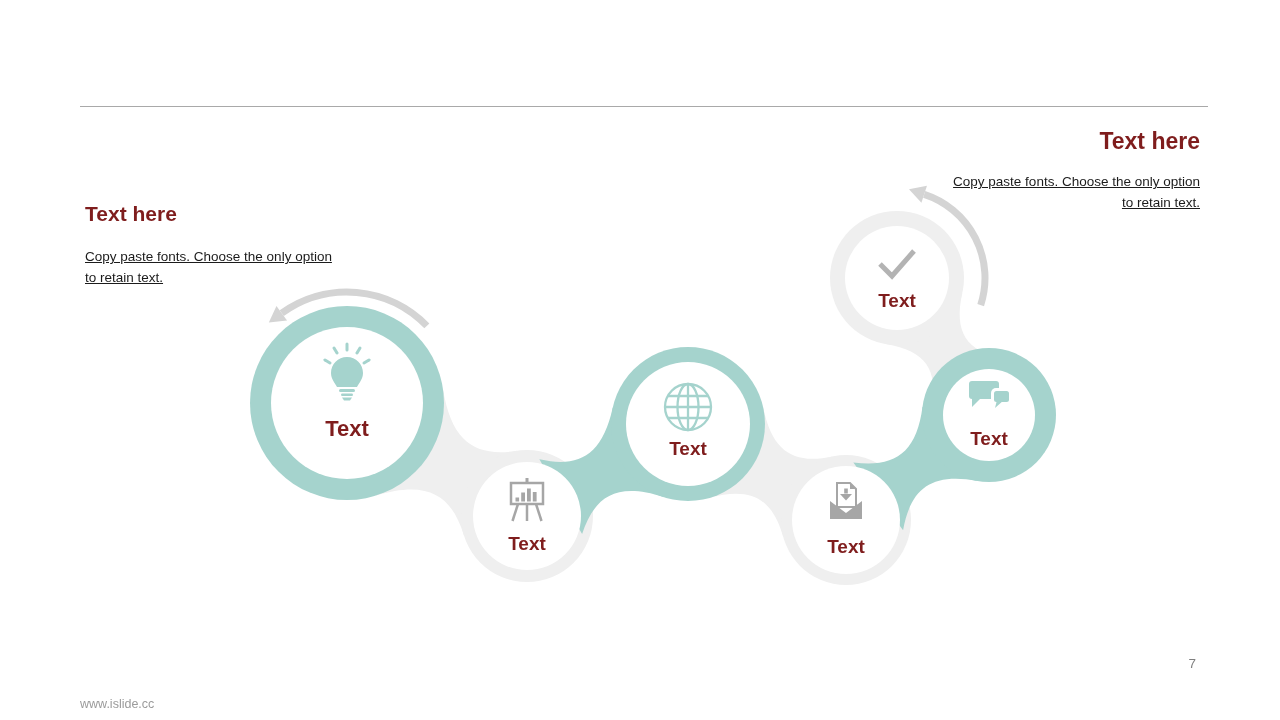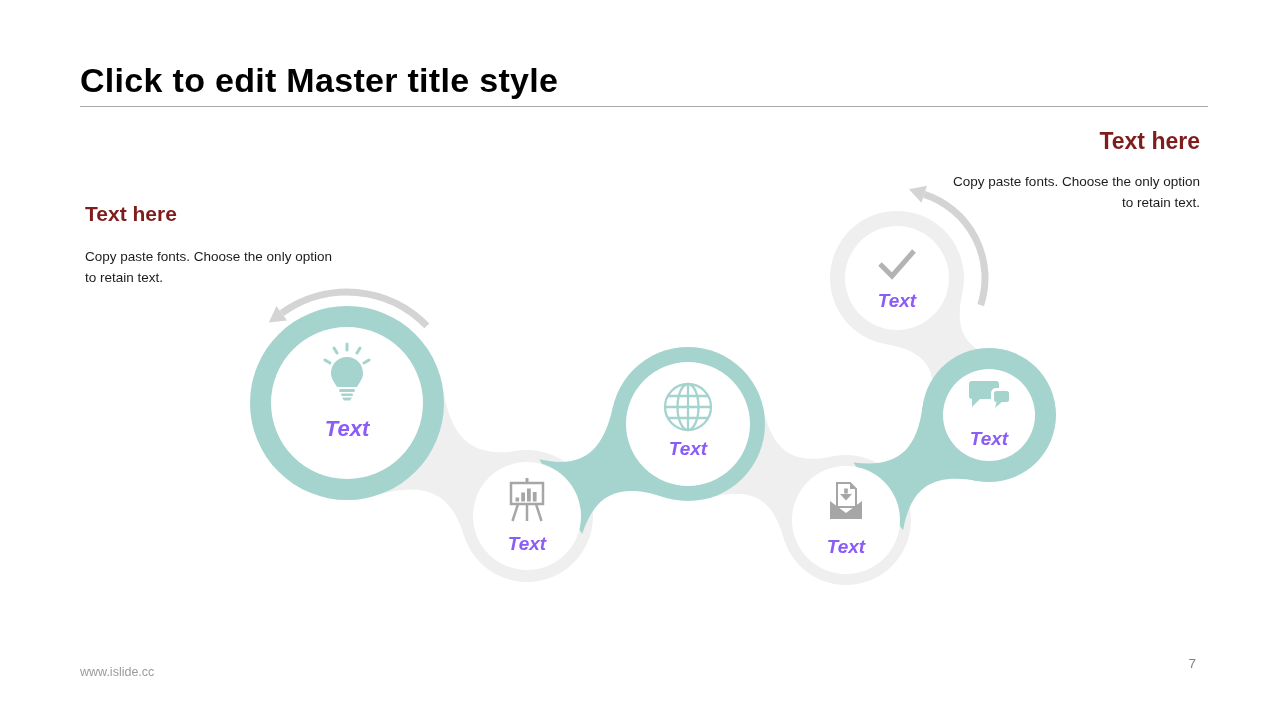--- a/index.html
+++ b/index.html
@@ -10,44 +10,43 @@
   .slide-title{
     position:absolute;left:80px;top:61px;font-size:34px;font-weight:bold;
     color:#000;letter-spacing:.3px;white-space:nowrap;margin:0;
   }
   .title-rule{
     position:absolute;left:80px;top:106px;width:1128px;height:0;
     border-top:1px solid #a9a9a9;
   }
   .textblock{position:absolute;color:#111;}
   .textblock .tb-heading{font-size:21px;font-weight:bold;color:#7f1d1d;margin:0 0 20px 0;}
-  .textblock .tb-body{font-size:13.5px;line-height:1.58;color:#1c1c1c;}
+  .textblock .tb-body{font-size:13.5px;line-height:1.58;color:#1c1c1c;text-decoration:underline;}
   .tb-left{left:85px;top:202px;width:300px;text-align:left;}
   .tb-right{right:80px;top:128px;width:310px;text-align:right;}
   .tb-right .tb-heading{font-size:23px;margin-bottom:16px;}
   .diagram-svg{position:absolute;left:0;top:0;pointer-events:none;}
   .node-label{
     position:absolute;transform:translate(-50%,-50%);
-    font-weight:bold;font-style:italic;color:#8b5cf6;white-space:nowrap;
+    font-weight:bold;color:#7f1d1d;white-space:nowrap;
   }
   .nl-0{left:347px;top:429px;font-size:22px;}
   .nl-1{left:527px;top:544px;font-size:19px;}
   .nl-2{left:688px;top:449px;font-size:19px;}
   .nl-3{left:846px;top:547px;font-size:19px;}
   .nl-4{left:897px;top:301px;font-size:19px;}
   .nl-5{left:989px;top:439px;font-size:19px;}
-  .footer-url{position:absolute;left:80px;top:665px;font-size:12.5px;color:#9b9b9b;}
+  .footer-url{position:absolute;left:80px;top:697px;font-size:12.5px;color:#9b9b9b;}
   .page-number{position:absolute;right:84px;top:656px;font-size:13.5px;color:#7f7f7f;}
 </style>
 </head>
 <body>
 
 <div class="slide">
 
-  <h1 class="slide-title">Click to edit Master title style</h1>
   <div class="title-rule"></div>
 
   <div class="textblock tb-left">
     <div class="tb-heading">Text here</div>
     <div class="tb-body">
       <div>Copy paste fonts. Choose the only option</div>
       <div>to retain text.</div>
     </div>
   </div>
 

